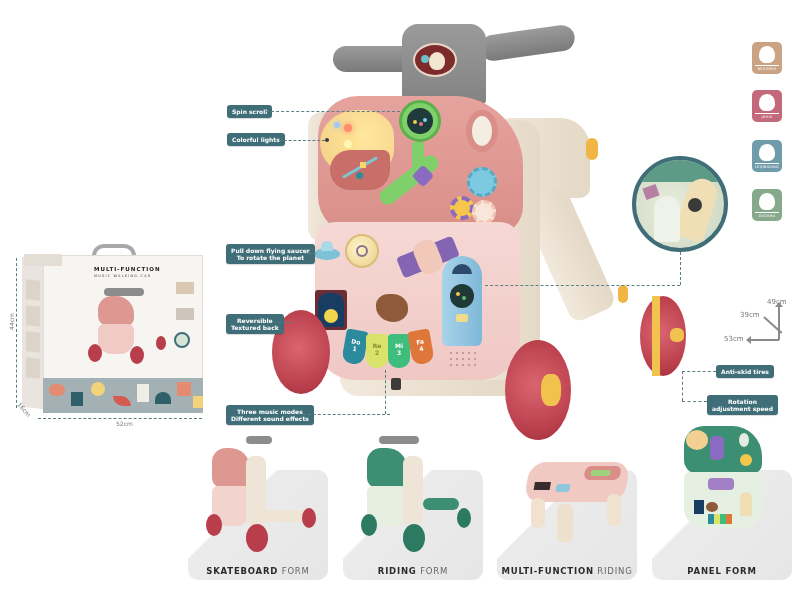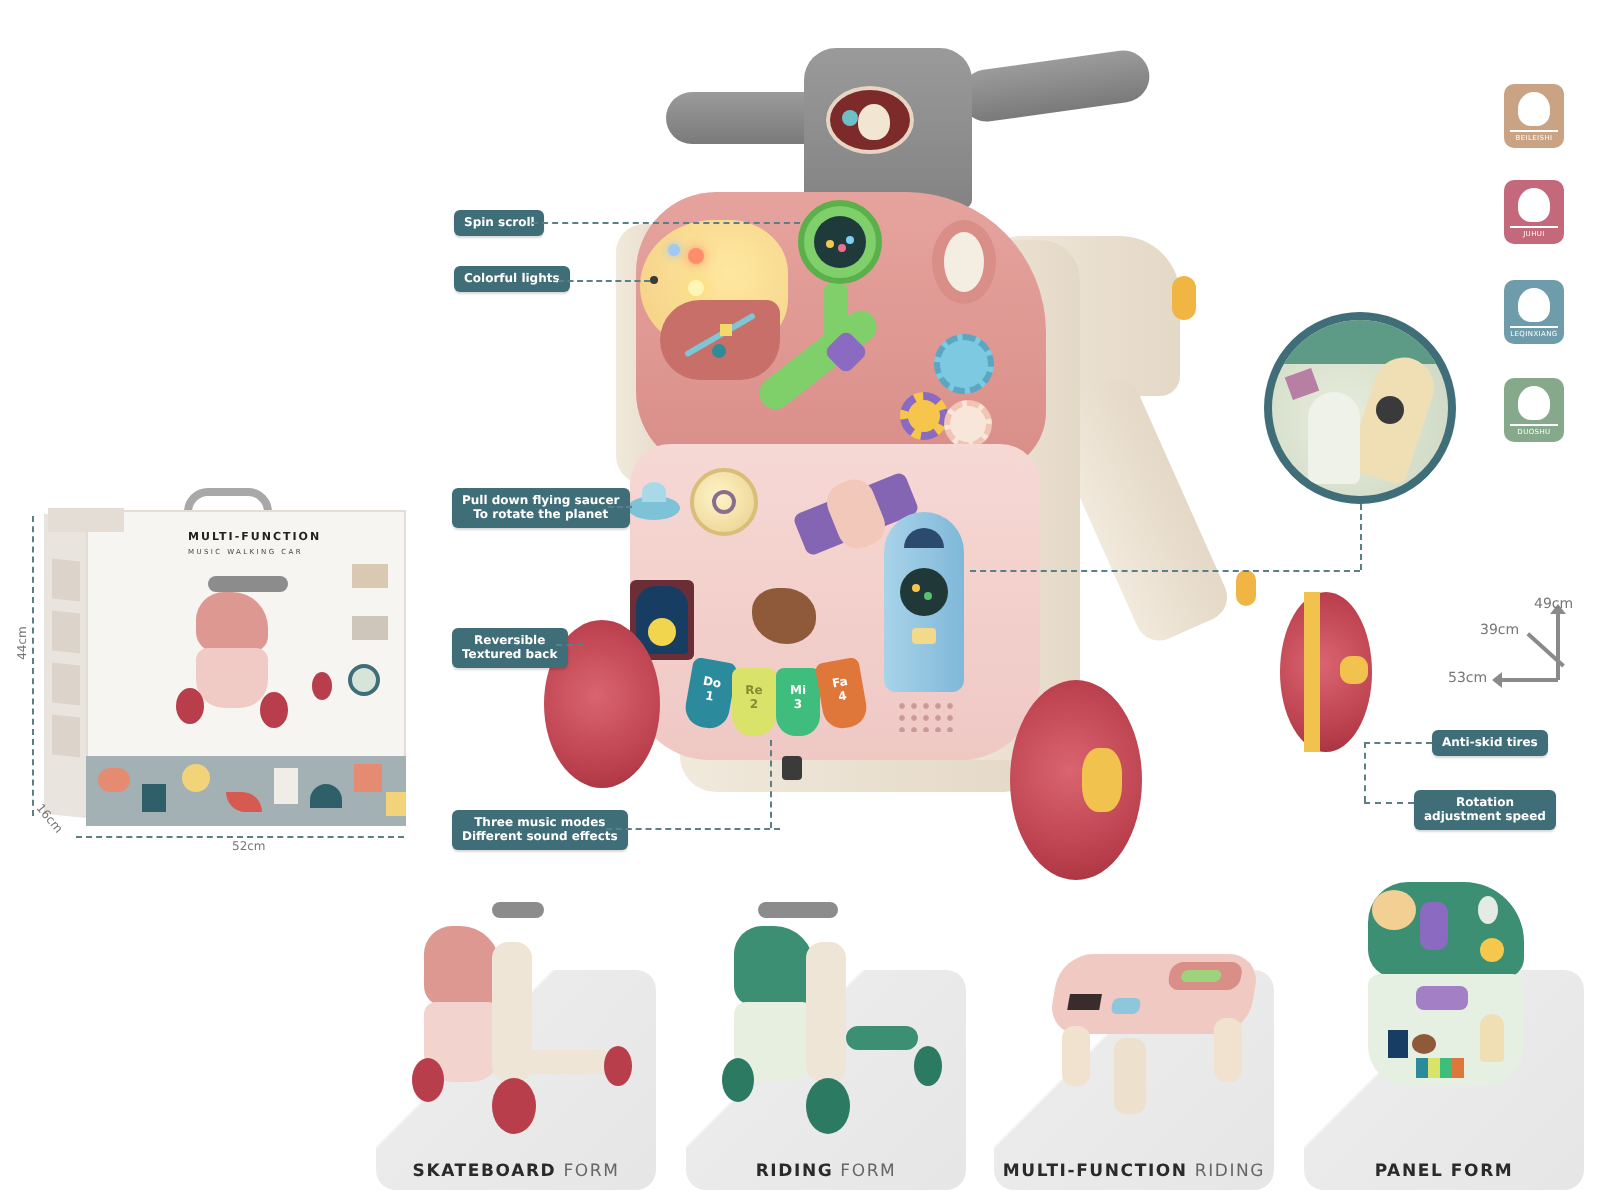--- a/index.html
+++ b/index.html
@@ -76,21 +76,21 @@
   .arrow-line { position: absolute; background: #8a8a8a; }
 
   
   .box-front { position: absolute; background: #f7f5f2; border: 1px solid #e3ddd6; }
   .box-side { position: absolute; background: #e9e4dd; }
   .box-pattern { position: absolute; background: #a3b1b4; overflow: hidden; }
   .pat { position: absolute; }
 
   
   .form-card {
-    position: absolute; top: 485px; height: 110px; width: 140px;
+    position: absolute; top: 470px; height: 110px; width: 140px;
     background: linear-gradient(135deg, #ffffff 0%, #ffffff 35%, #ebebeb 36%, #e6e6e6 100%);
     border-radius: 10px;
     text-decoration: underline;
   }
   .form-label {
     position: absolute; bottom: 4px; left: 0; right: 0; text-align: center;
     font-size: 8.5px; letter-spacing: 0.8px; color: #333; font-family: "DejaVu Sans", sans-serif;
   }
   .form-label b { font-weight: bold; color: #2a2a2a; }
   .form-label span.light { font-weight: normal; color: #666; }

